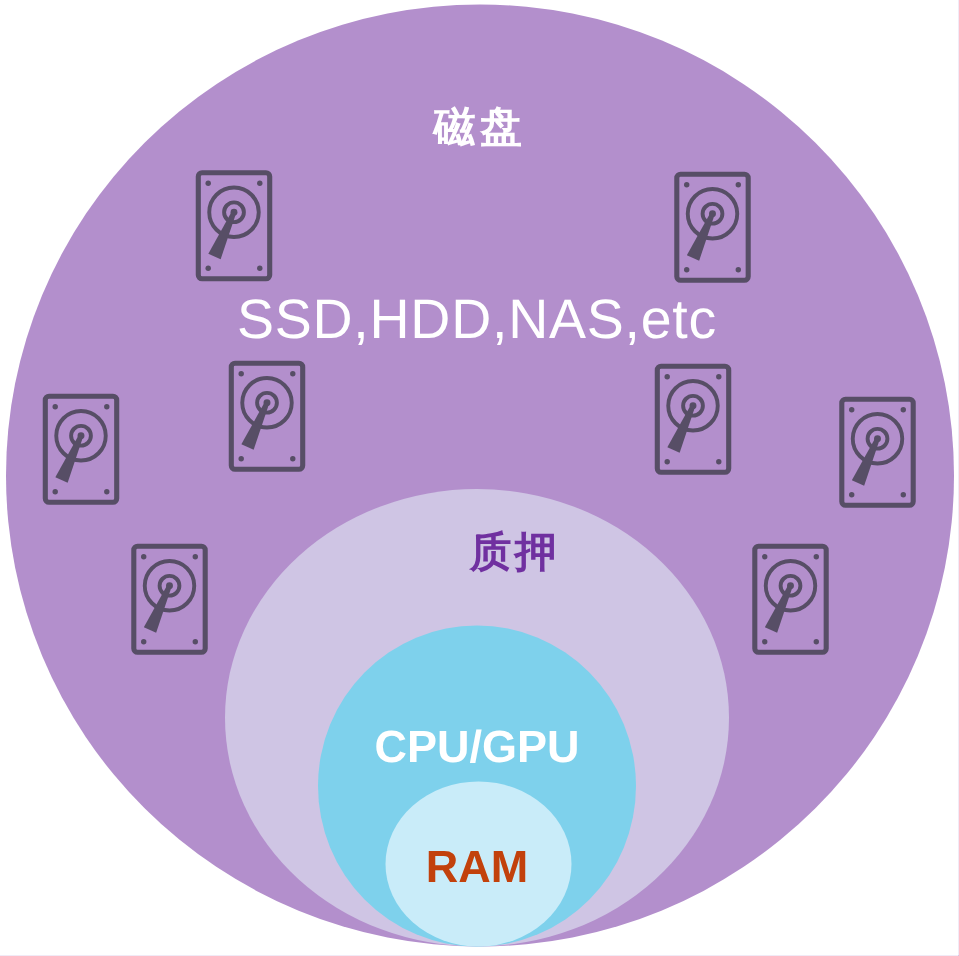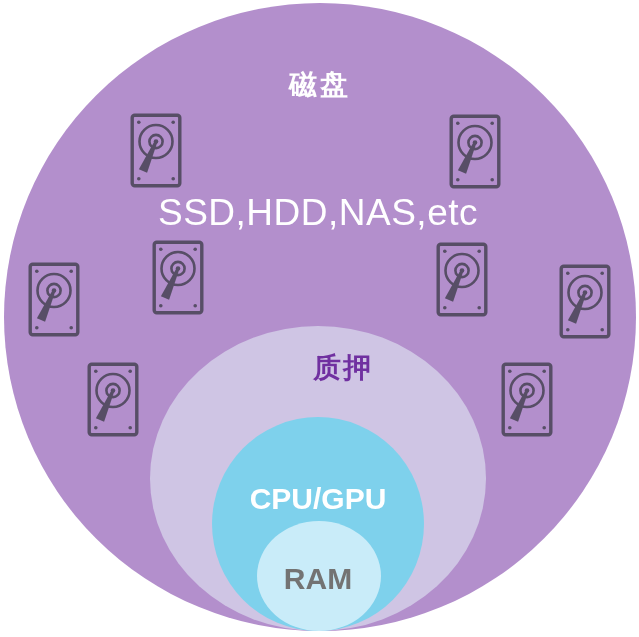--- a/index.html
+++ b/index.html
@@ -69,21 +69,21 @@
     left: 318px; top: 469px;
     font-size: 30px;
     font-weight: 600;
     color: #ffffff;
     margin-top: 13px;
   }
   .l-ram {
     left: 318px; top: 562px;
     font-size: 30px;
     font-weight: 600;
-    color: #737373;
+    color: #c2410c;
   }
   .hdd {
     position: absolute;
     width: 52px;
     height: 75px;
   }
   .hdd svg { display: block; width: 100%; height: 100%; }
   .hdd1 { left: 130px; top: 113px; }
   .hdd2 { left: 449px; top: 114px; }
   .hdd3 { left: 28px;  top: 262px; }

